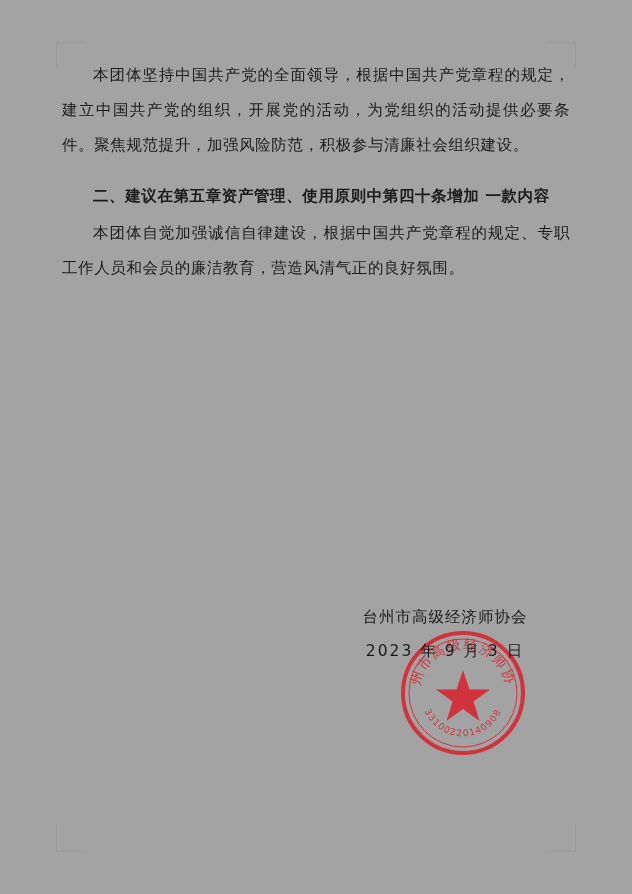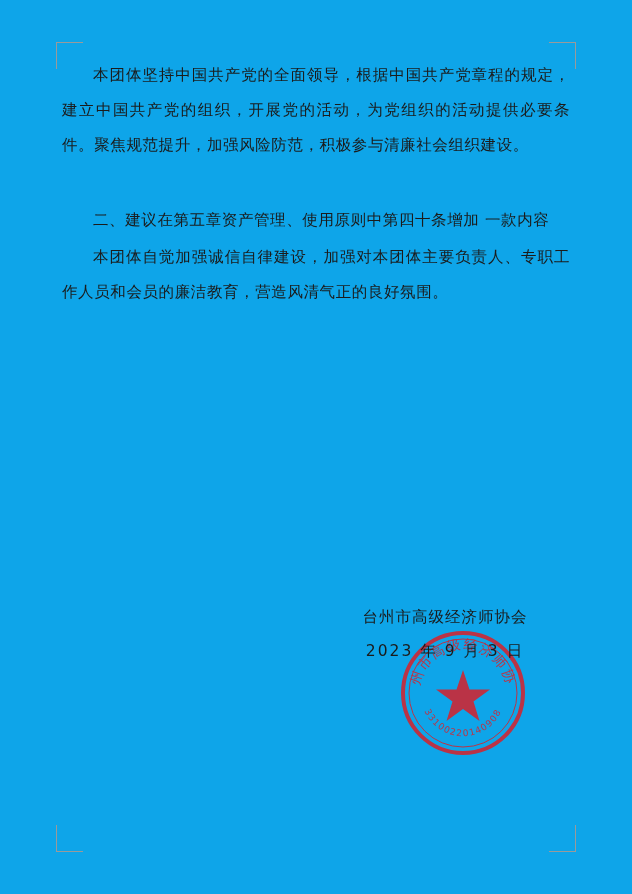--- a/index.html
+++ b/index.html
@@ -7,21 +7,21 @@
     padding: 0;
     background: #ffffff;
   }
   body {
     font-family: "DejaVu Sans", "Liberation Sans", sans-serif;
   }
   .page {
     position: relative;
     width: 632px;
     height: 894px;
-    background: #0ea5e9;
+    background: #a3a3a3;
     overflow: hidden;
   }
   
   .crop {
     position: absolute;
     width: 26px;
     height: 26px;
     pointer-events: none;
   }
   .crop.tl { left: 56px;  top: 42px;  border-left: 1px solid #9a9a9a; border-top: 1px solid #9a9a9a; }
@@ -41,22 +41,22 @@
     color: #1b1b1b;
     letter-spacing: 0.6px;
     text-align: justify;
     text-justify: inter-ideograph;
     margin: 0;
   }
   .indent {
     text-indent: 2em;
   }
   .para.heading {
-    font-weight: normal;
-    margin-top: 40px;
+    font-weight: bold;
+    margin-top: 16px;
   }
   .para.body-after-heading {
     margin-top: 2px;
   }
 
   .signature-block {
     position: absolute;
     right: 62px;
     top: 600px;
     width: 250px;
@@ -91,21 +91,21 @@
 <div class="page">
 
   <div class="crop tl"></div>
   <div class="crop tr"></div>
   <div class="crop bl"></div>
   <div class="crop br"></div>
 
   <div class="content">
     <p class="para indent">本团体坚持中国共产党的全面领导，根据中国共产党章程的规定，建立中国共产党的组织，开展党的活动，为党组织的活动提供必要条件。聚焦规范提升，加强风险防范，积极参与清廉社会组织建设。</p>
     <p class="para indent heading">二、建议在第五章资产管理、使用原则中第四十条增加 一款内容</p>
-    <p class="para indent body-after-heading">本团体自觉加强诚信自律建设，加强对本团体主要负责人、专职工作人员和会员的廉洁教育，营造风清气正的良好氛围。</p>
+    <p class="para indent body-after-heading">本团体自觉加强诚信自律建设，根据中国共产党章程的规定、专职工作人员和会员的廉洁教育，营造风清气正的良好氛围。</p>
   </div>
 
   <div class="seal">
     <svg width="130" height="130" viewBox="0 0 130 130" xmlns="http://www.w3.org/2000/svg">
       <circle cx="65" cy="65" r="60" fill="none" stroke="#d9202a" stroke-width="4"></circle>
       <circle cx="65" cy="65" r="54" fill="none" stroke="#d9202a" stroke-width="1"></circle>
       <path id="sealTop" d="M 65 65 m -44,0 a 44,44 0 1,1 88,0" fill="none"></path>
       <text fill="#d9202a" font-size="13.5" font-family="DejaVu Sans, sans-serif" letter-spacing="2">
         <textPath href="#sealTop" startOffset="50%" text-anchor="middle">台州市高级经济师协会</textPath>
       </text>

